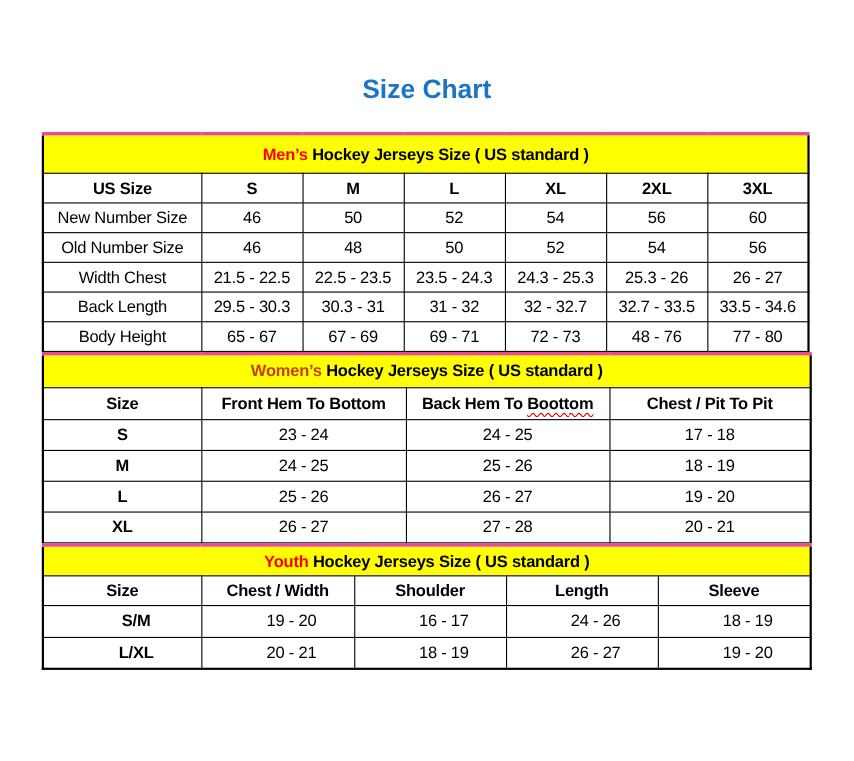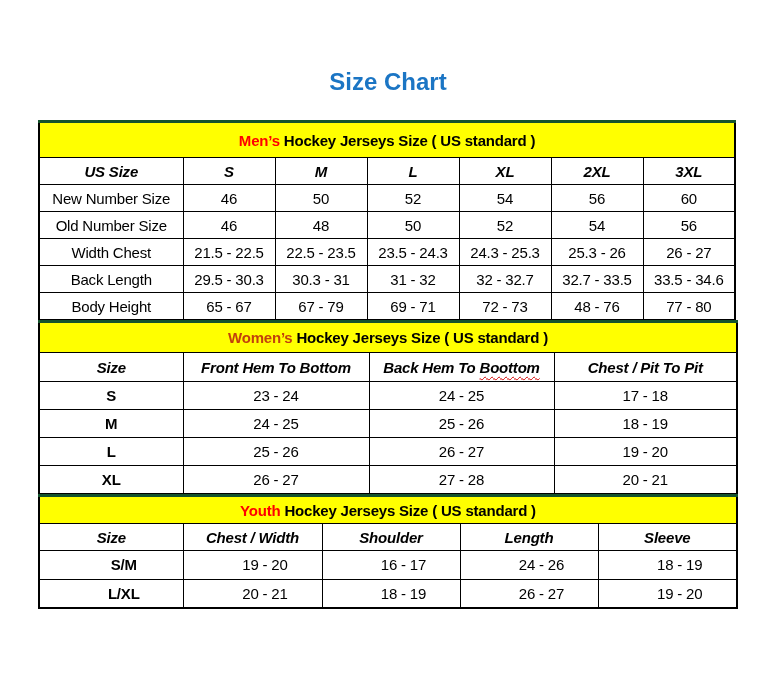--- a/index.html
+++ b/index.html
@@ -29,37 +29,37 @@
     left: 38px;
     top: 120px;
     width: 698px;
   }
   table.tbl {
     border-collapse: collapse;
     table-layout: fixed;
     width: 698px;
     border-left: 2px solid #000;
     border-right: 2px solid #000;
-    border-top: 3px solid #14532d;
+    border-top: 3px solid #ec4899;
     border-bottom: none;
   }
   table.tbl:last-child {
     border-bottom: 2.5px solid #000;
   }
   .tbl td, .tbl th {
     border: 1.5px solid #000;
     padding: 0 2px;
     text-align: center;
     vertical-align: middle;
     font-size: 15px;
     letter-spacing: -0.2px;
     overflow: hidden;
     white-space: nowrap;
   }
-  .tbl th { font-weight: bold; font-style: italic; }
+  .tbl th { font-weight: bold; }
   .caption-cell {
     font-weight: bold;
     font-size: 16.5px;
     letter-spacing: 0px;
     border-bottom: 2px solid #000;
   }
   td.row-label { font-weight: normal; }
   td.row-label.bold { font-weight: bold; }
   .squiggle {
     text-decoration: underline;
@@ -140,21 +140,21 @@
           <td class="data">29.5 - 30.3</td>
           <td class="data">30.3 - 31</td>
           <td class="data">31 - 32</td>
           <td class="data">32 - 32.7</td>
           <td class="data">32.7 - 33.5</td>
           <td class="data">33.5 - 34.6</td>
         </tr>
         <tr>
           <td class="data row-label">Body Height</td>
           <td class="data">65 - 67</td>
-          <td class="data">67 - 79</td>
+          <td class="data">67 - 69</td>
           <td class="data">69 - 71</td>
           <td class="data">72 - 73</td>
           <td class="data">48 - 76</td>
           <td class="data">77 - 80</td>
         </tr>
       </tbody>
     </table>
   <table class="tbl womens">
       <colgroup>
         <col style="width: 144px;">

